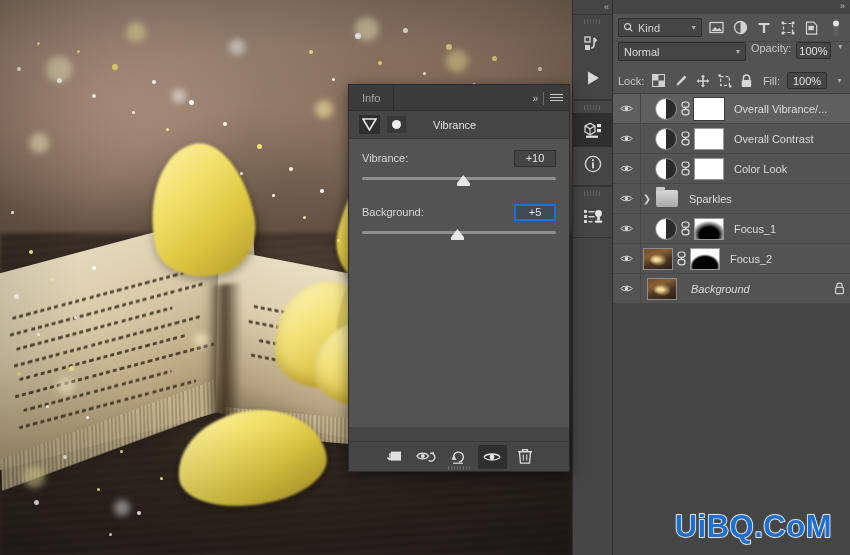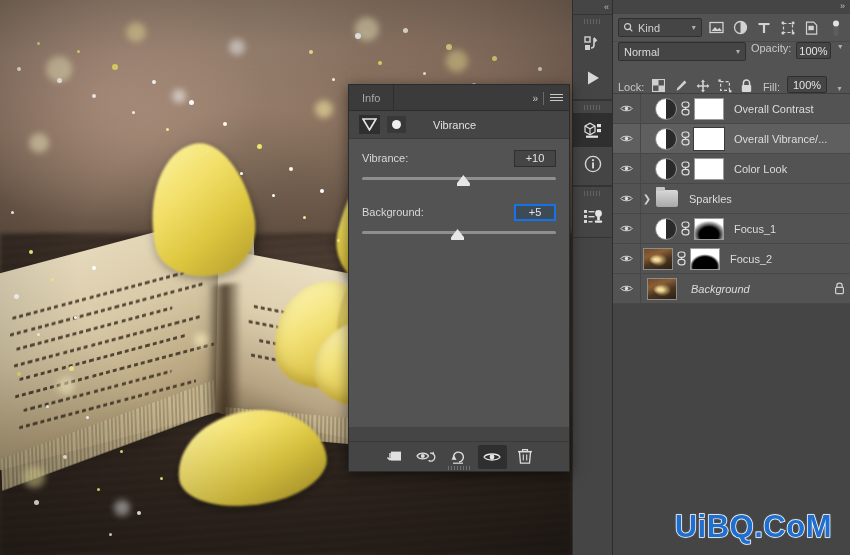--- a/index.html
+++ b/index.html
@@ -185,21 +185,21 @@
   }
   .blend-select .carat { position:absolute; right:5px; color:#b0b0b0; font-size:8px; }
   .lbl { color:#c8c8c8; font-size:11px; white-space:nowrap; }
   .numbox {
     width:40px; height:17px; background:#454545; border:1px solid #2f2f2f; border-radius:2px;
     display:flex; align-items:center; justify-content:center; color:#e2e2e2; font-size:11px;
   }
   .mini-carat { color:#b0b0b0; font-size:8px; width:11px; text-align:center; }
 
   .lock-row {
-    height:26px; background:#535353; display:flex; align-items:flex-end;
+    height:26px; background:#535353; display:flex; align-items:center;
     padding:0 5px; gap:7px; border-bottom:1px solid #3f3f3f;
   }
   .lock-icon { width:15px; height:15px; display:flex; align-items:center; justify-content:center; color:#d2d2d2; }
 
   
   #layer-list { background:#535353; }
   .layer-row {
     height:30px; display:flex; align-items:center;
     border-bottom:1px solid #474747; position:relative;
   }
@@ -627,58 +627,58 @@
       </div>
       <span class="lbl" style="margin-left:auto">Fill:</span>
       <div class="numbox">
         <span>100%</span>
       </div>
       <span class="mini-carat">▾</span>
     </div>
 
     <div id="layer-list">
 
-      <div class="layer-row">
+      <div class="layer-row selected">
         <div class="eye-cell">
           <svg class="eye" viewBox="0 0 16 10">
             <path d="M1 5 C3.4 1.3 12.6 1.3 15 5 C12.6 8.7 3.4 8.7 1 5 Z" fill="none" stroke="#e0e0e0" stroke-width="1.2"></path>
             <circle cx="8" cy="5" r="2.1" fill="#e0e0e0"></circle>
           </svg>
         </div>
         <div class="chev"></div>
         <div class="adj-thumb"></div>
         <div class="link-icon">
           <svg width="11" height="15" viewBox="0 0 11 15">
             <rect x="2" y="1" width="7" height="5.4" rx="2.6" fill="none" stroke="#dcdcdc" stroke-width="1.2"></rect>
             <rect x="2" y="8.4" width="7" height="5.4" rx="2.6" fill="none" stroke="#dcdcdc" stroke-width="1.2"></rect>
             <line x1="5.5" y1="6.1" x2="5.5" y2="8.8" stroke="#dcdcdc" stroke-width="1.2"></line>
           </svg>
         </div>
-        <div class="mask-thumb"></div>
-        <div class="layer-name">Overall Contrast</div>
-      </div>
-
-      <div class="layer-row selected">
+        <div class="mask-thumb selmask"></div>
+        <div class="layer-name">Overall Vibrance/...</div>
+      </div>
+
+      <div class="layer-row">
         <div class="eye-cell">
           <svg class="eye" viewBox="0 0 16 10">
             <path d="M1 5 C3.4 1.3 12.6 1.3 15 5 C12.6 8.7 3.4 8.7 1 5 Z" fill="none" stroke="#e0e0e0" stroke-width="1.2"></path>
             <circle cx="8" cy="5" r="2.1" fill="#e0e0e0"></circle>
           </svg>
         </div>
         <div class="chev"></div>
         <div class="adj-thumb"></div>
         <div class="link-icon">
           <svg width="11" height="15" viewBox="0 0 11 15">
             <rect x="2" y="1" width="7" height="5.4" rx="2.6" fill="none" stroke="#dcdcdc" stroke-width="1.2"></rect>
             <rect x="2" y="8.4" width="7" height="5.4" rx="2.6" fill="none" stroke="#dcdcdc" stroke-width="1.2"></rect>
             <line x1="5.5" y1="6.1" x2="5.5" y2="8.8" stroke="#dcdcdc" stroke-width="1.2"></line>
           </svg>
         </div>
-        <div class="mask-thumb selmask"></div>
-        <div class="layer-name">Overall Vibrance/...</div>
+        <div class="mask-thumb"></div>
+        <div class="layer-name">Overall Contrast</div>
       </div>
 
       <div class="layer-row">
         <div class="eye-cell">
           <svg class="eye" viewBox="0 0 16 10">
             <path d="M1 5 C3.4 1.3 12.6 1.3 15 5 C12.6 8.7 3.4 8.7 1 5 Z" fill="none" stroke="#e0e0e0" stroke-width="1.2"></path>
             <circle cx="8" cy="5" r="2.1" fill="#e0e0e0"></circle>
           </svg>
         </div>
         <div class="chev"></div>

